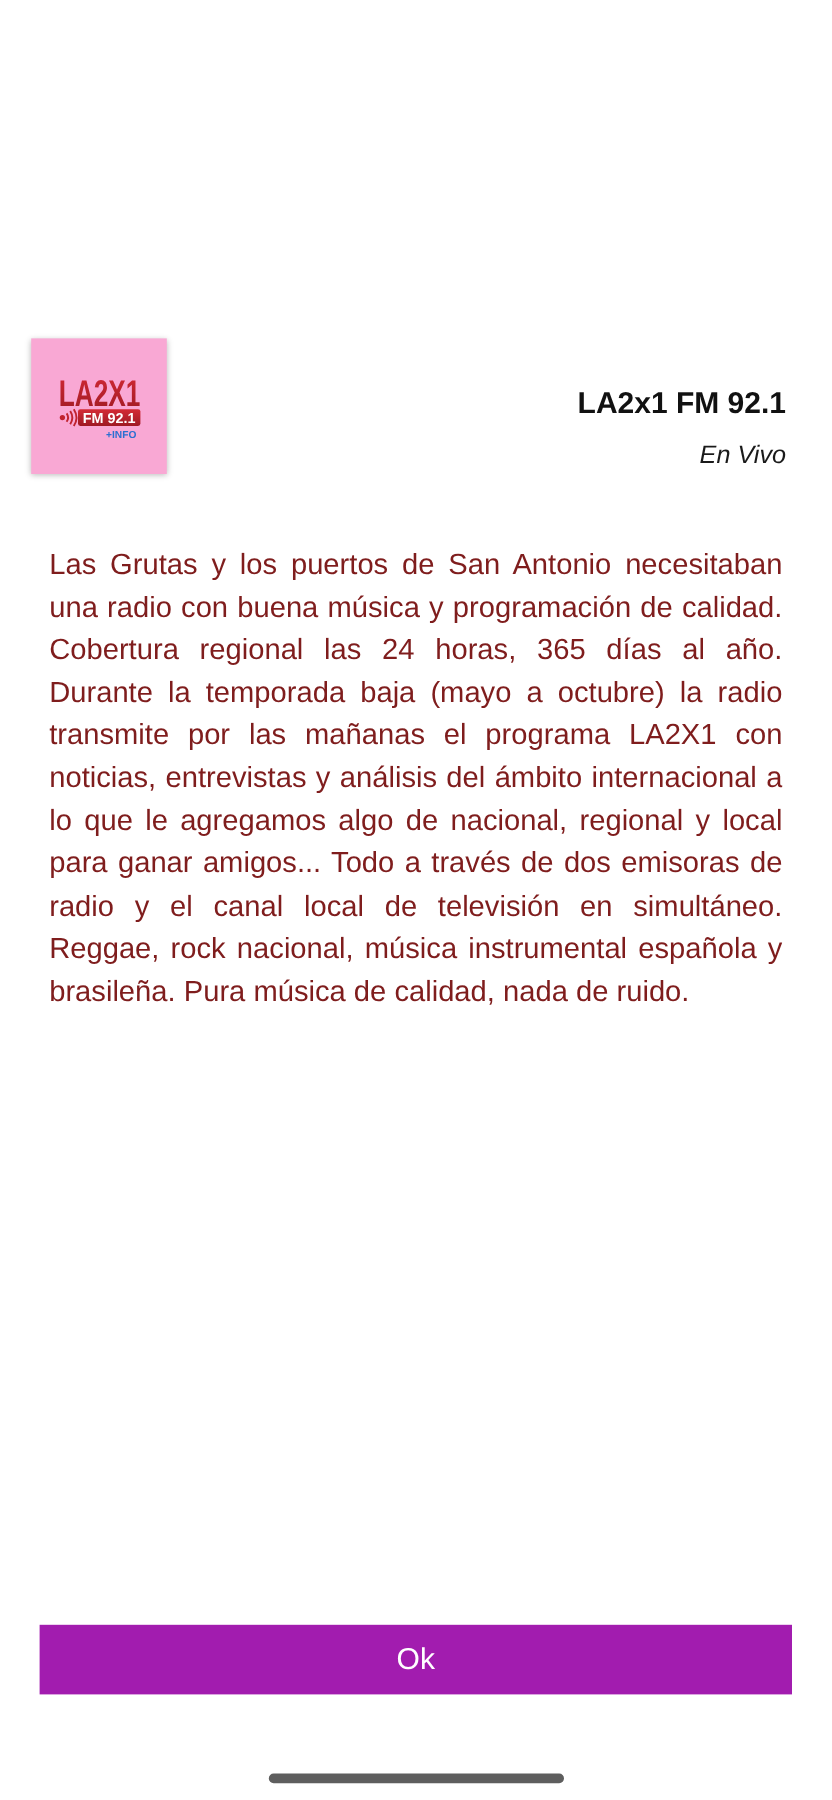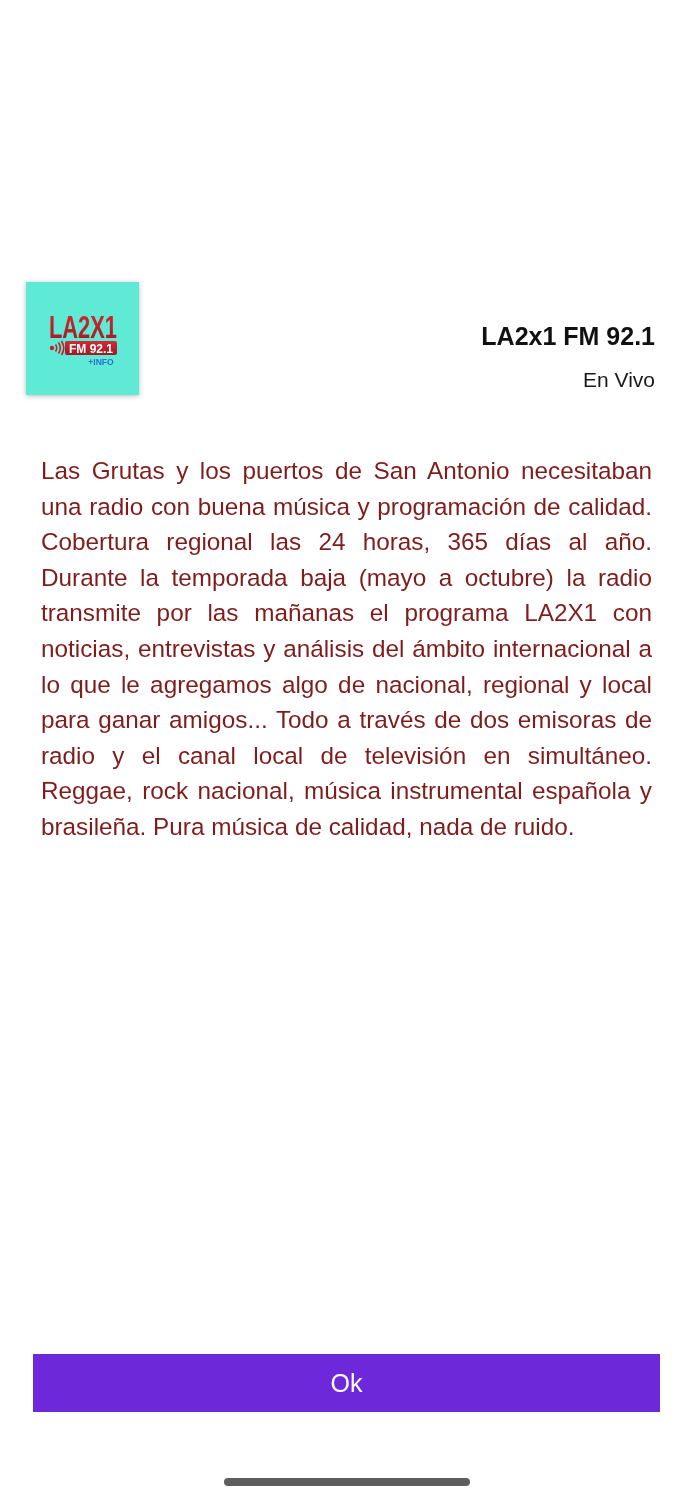--- a/index.html
+++ b/index.html
@@ -14,21 +14,21 @@
       overflow: hidden;
       font-family: "Liberation Sans", "DejaVu Sans", sans-serif;
       color: #111111;
     }
     .logo-box {
       position: absolute;
       left: 26px;
       top: 282px;
       width: 113px;
       height: 113px;
-      background: #5eead4;
+      background: #f9a8d4;
       box-shadow: 0 1px 5px rgba(0,0,0,0.28);
       display: flex;
       align-items: center;
       justify-content: center;
     }
     .logo-box svg { display: block; }
     .title {
       position: absolute;
       right: 38px;
       top: 322px;
@@ -39,20 +39,21 @@
       white-space: nowrap;
     }
     .subtitle {
       position: absolute;
       right: 38px;
       top: 368px;
       font-size: 21px;
       color: #1a1a1a;
       text-align: left;
       white-space: nowrap;
+      font-style: italic;
     }
     .body-text {
       position: absolute;
       left: 41px;
       top: 453px;
       width: 611px;
       height: 580px;
       overflow: hidden;
       font-size: 24.3px;
       line-height: 35.6px;
@@ -61,21 +62,21 @@
     }
     .body-text p {
       margin: 0 0 35.6px 0;
     }
     .ok-button {
       position: absolute;
       left: 33px;
       top: 1354px;
       width: 627px;
       height: 58px;
-      background: #6d28d9;
+      background: #a21caf;
       color: #ffffff;
       border: none;
       font-size: 25px;
       font-family: "Liberation Sans", "DejaVu Sans", sans-serif;
       display: flex;
       align-items: center;
       justify-content: center;
       padding: 0;
       cursor: pointer;
     }

